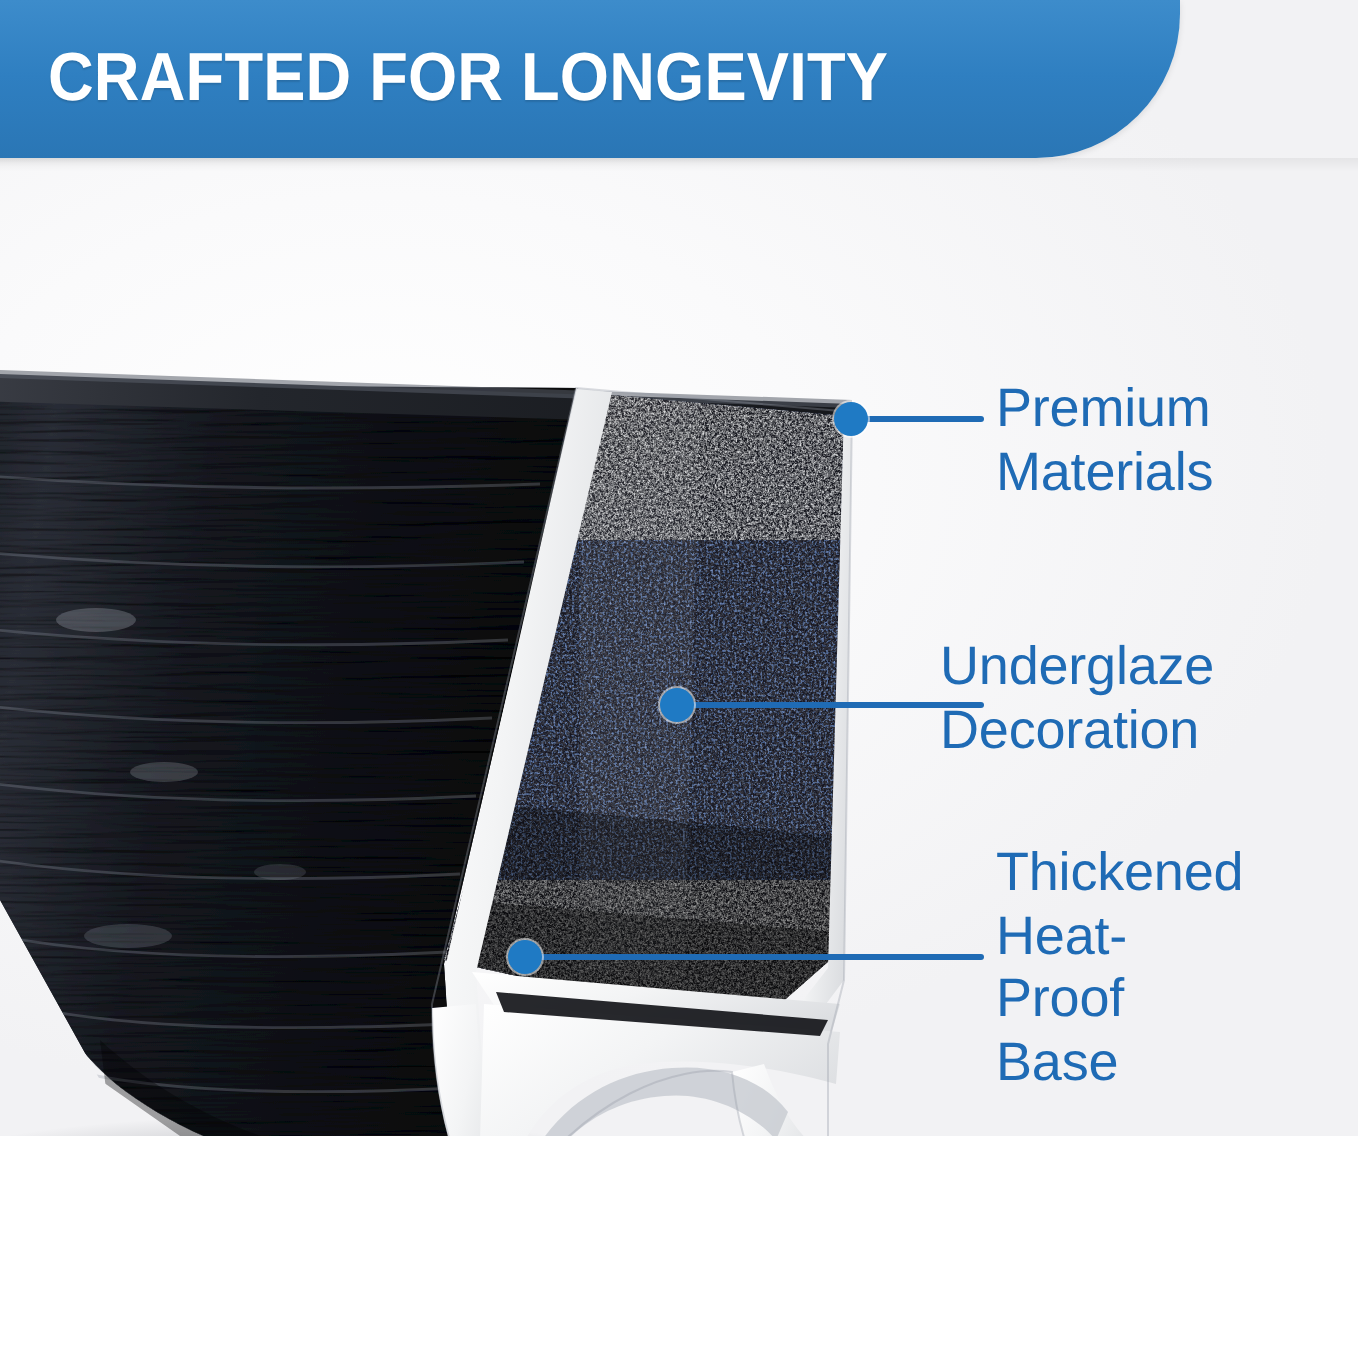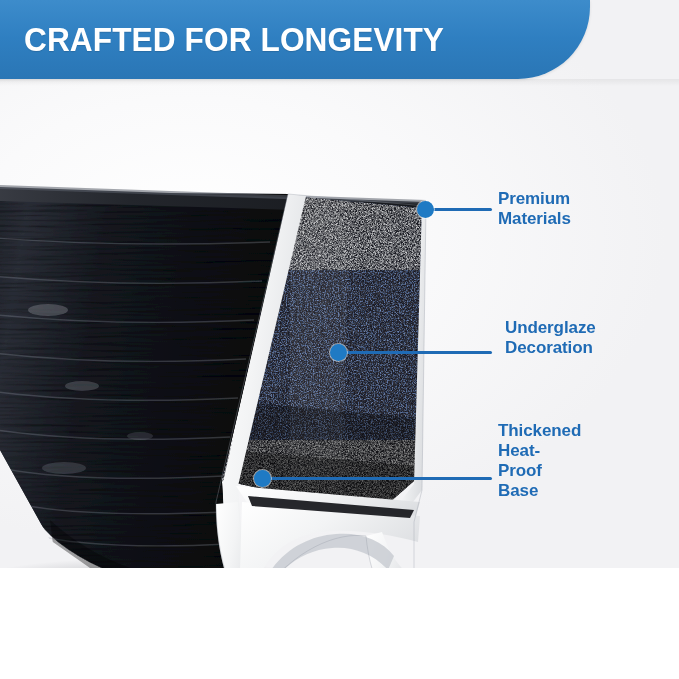--- a/index.html
+++ b/index.html
@@ -64,22 +64,22 @@
   .lead{
     position:absolute;
     height:3px;
     background:#1f6bb5;
     border-radius:2px;
     transform-origin:left center;
   }
   .clabel{
     position:absolute;
     color:#1f6bb5;
-    font-size:17px;
-    font-weight:700;
+    font-size:27px;
+    font-weight:400;
     line-height:1.17;
     letter-spacing:-.1px;
     white-space:pre-line;
   }
 </style>
 </head>
 <body>
 
 <div id="stage">
 
@@ -267,21 +267,21 @@
   <div class="callout">
     <div class="lead" style="left:430px;top:208px;width:62px;"></div>
     <div class="dot" style="left:417px;top:201px;"></div>
     <div class="clabel" style="left:498px;top:189px;">Premium
 Materials</div>
   </div>
 
   <div class="callout">
     <div class="lead" style="left:344px;top:351px;width:148px;"></div>
     <div class="dot" style="left:330px;top:344px;"></div>
-    <div class="clabel" style="left:505px;top:318px;">Underglaze
+    <div class="clabel" style="left:470px;top:318px;">Underglaze
 Decoration</div>
   </div>
 
   <div class="callout">
     <div class="lead" style="left:268px;top:477px;width:224px;"></div>
     <div class="dot" style="left:254px;top:470px;"></div>
     <div class="clabel" style="left:498px;top:421px;">Thickened
 Heat-Proof
 Base</div>
   </div>

